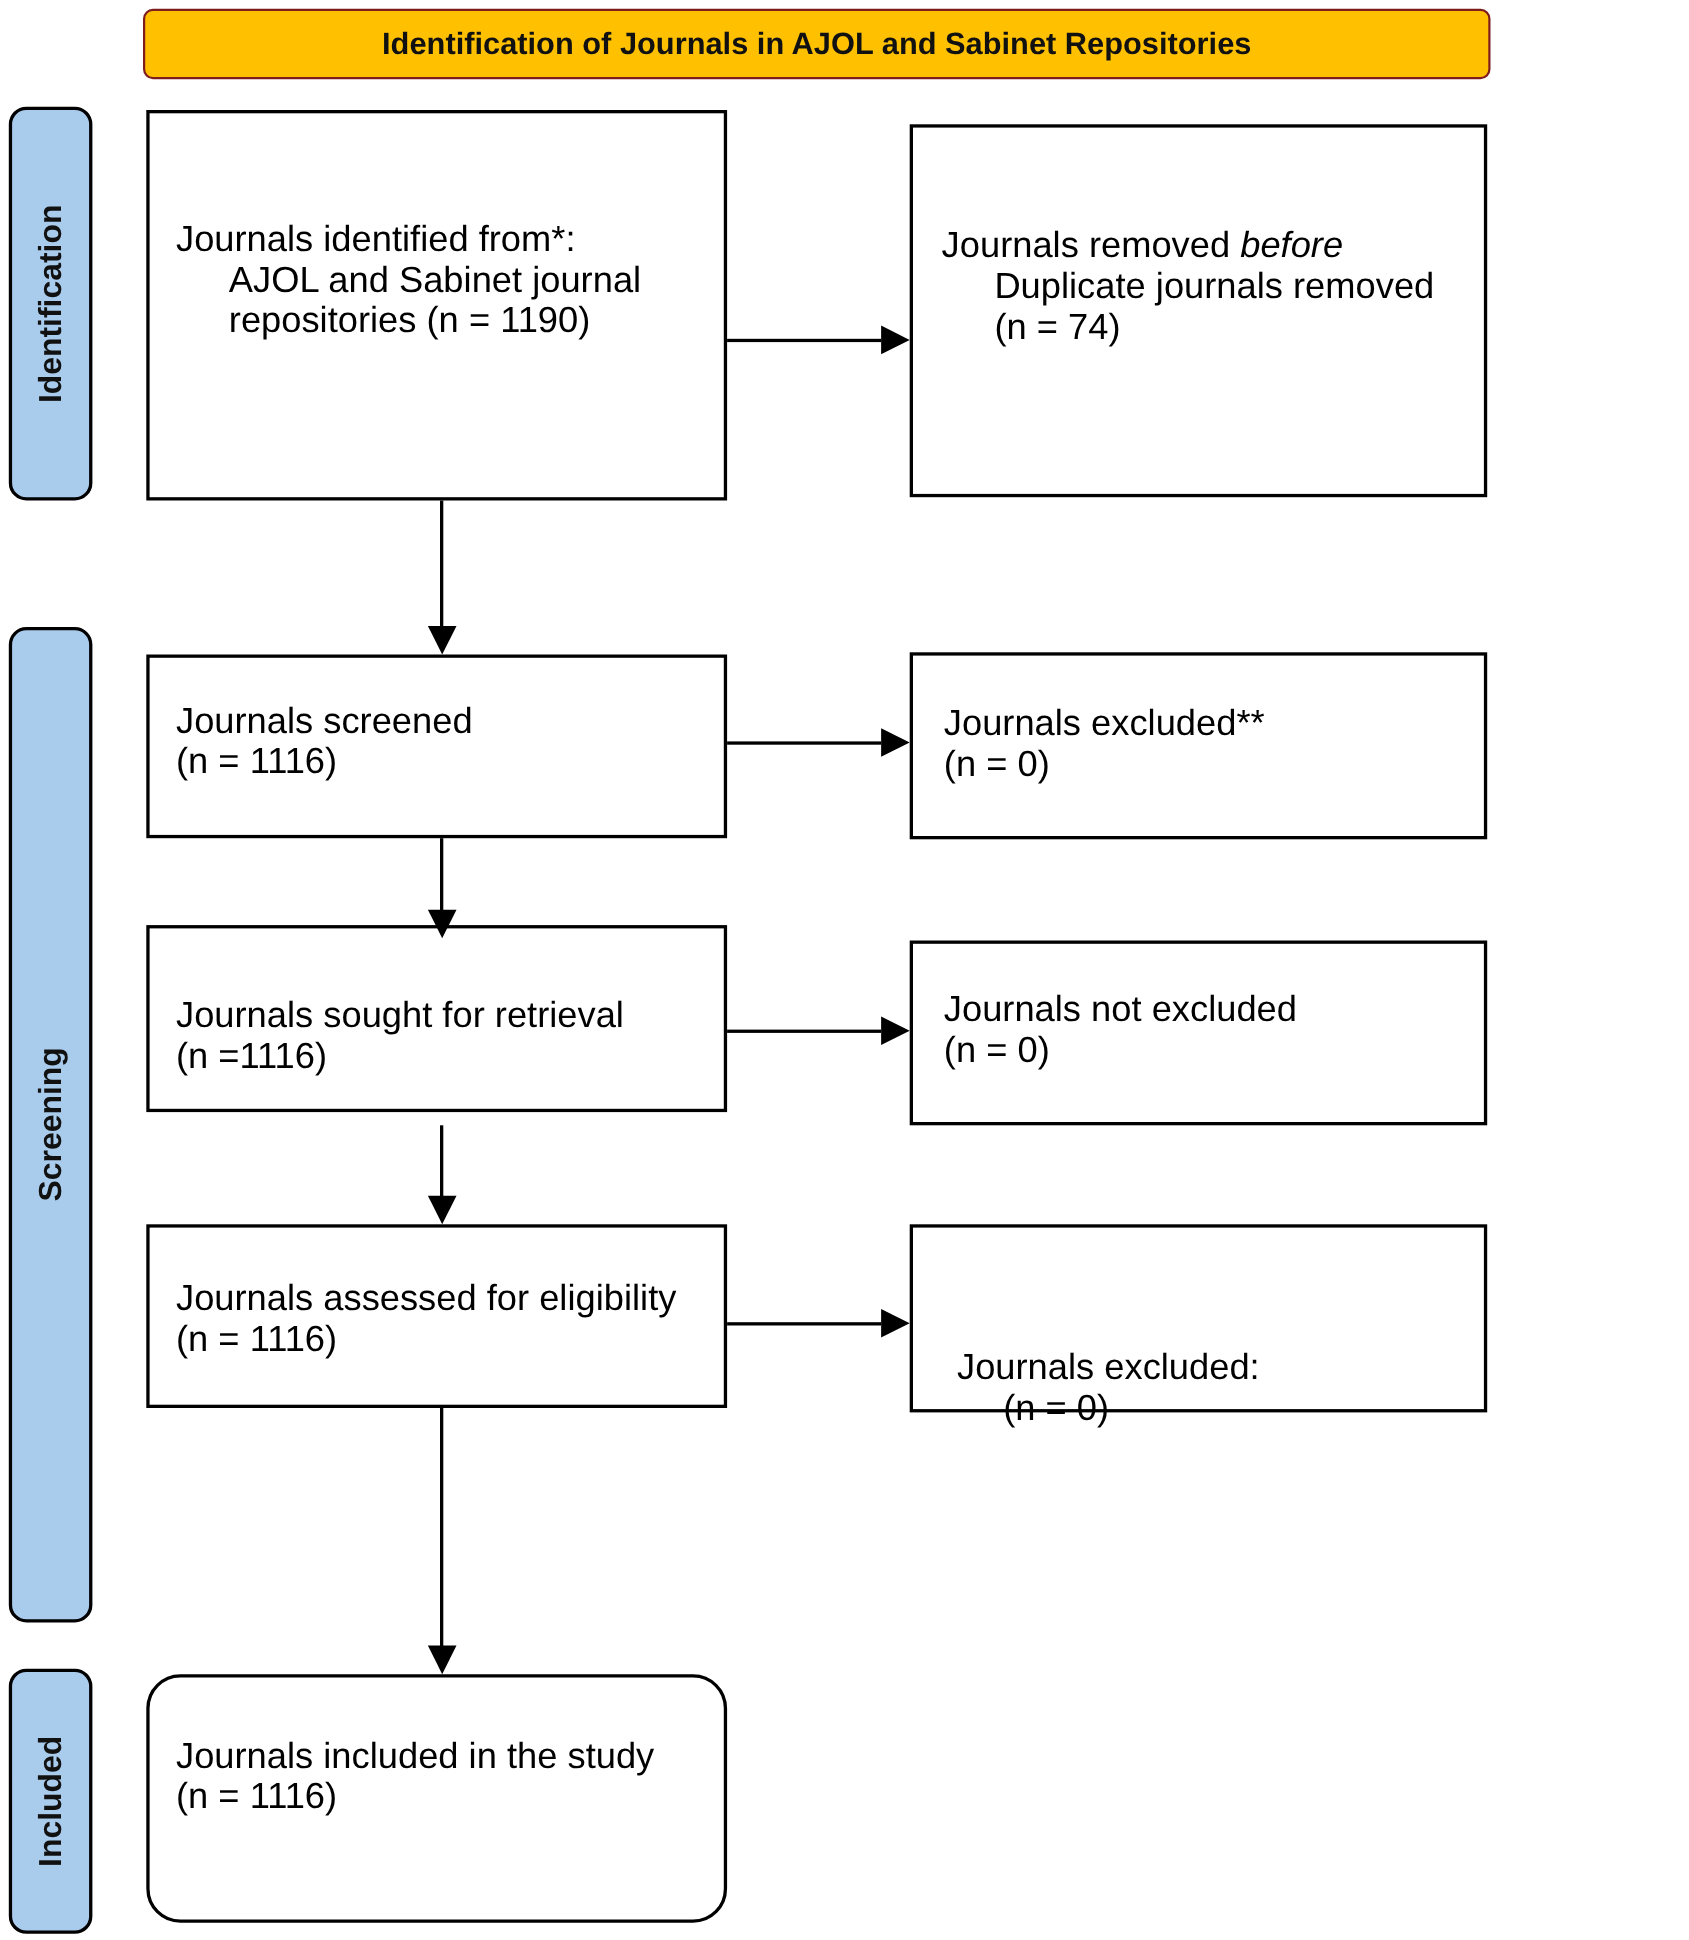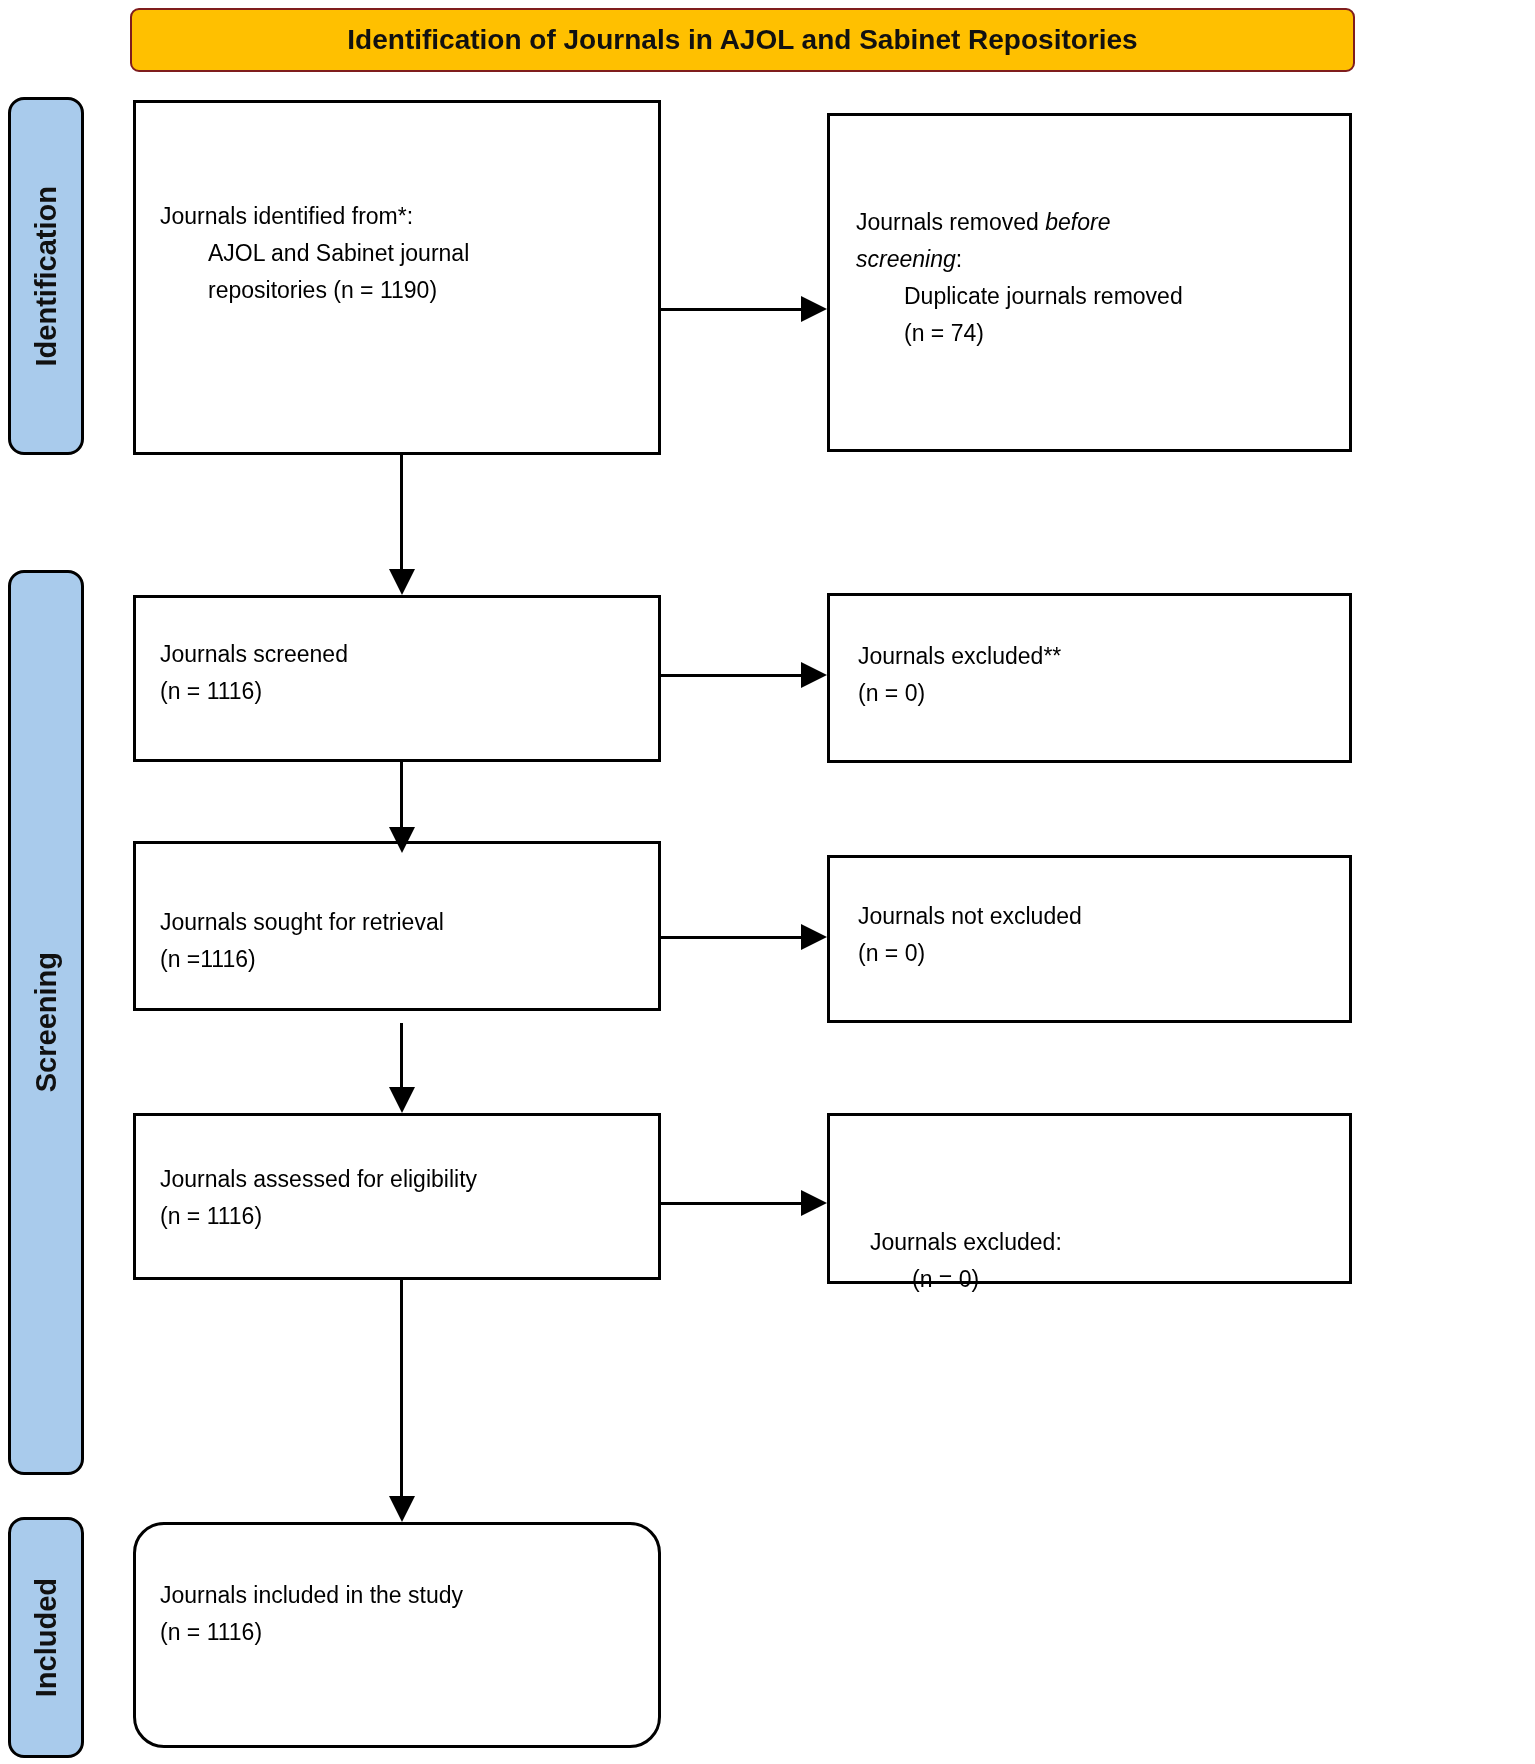--- a/index.html
+++ b/index.html
@@ -22,21 +22,21 @@
     background:#A9CBEC;border:3px solid #000;border-radius:16px;
     box-sizing:border-box;
     display:flex;align-items:center;justify-content:center;
   }
   .sidebar span{
     writing-mode:vertical-rl;transform:rotate(180deg);
     font-size:29px;font-weight:bold;color:#111;white-space:nowrap;
   }
   .box{
     position:absolute;background:#fff;border:3px solid #000;
-    box-sizing:border-box;font-size:23px;line-height:37px;
+    box-sizing:border-box;font-size:33px;line-height:37px;
   }
   .box .line{white-space:nowrap;}
   .indent{padding-left:48px;}
   .indent-sm{padding-left:42px;}
   .vline{position:absolute;width:0;border-left:3px solid #000;}
   .hline{position:absolute;height:0;border-top:3px solid #000;}
   .head-down{position:absolute;width:0;height:0;
     border-top:26px solid #000;border-left:13px solid transparent;border-right:13px solid transparent;}
   .head-right{position:absolute;width:0;height:0;
     border-left:26px solid #000;border-top:13px solid transparent;border-bottom:13px solid transparent;}
@@ -61,21 +61,20 @@
   </div>
 
   <div class="box" style="left:133px;top:100px;width:528px;height:355px;padding:95px 10px 0 24px;">
     <div class="line">Journals identified from*:</div>
     <div class="line indent">AJOL and Sabinet journal</div>
     <div class="line indent">repositories (n = 1190)</div>
   </div>
 
   <div class="box" style="left:827px;top:113px;width:525px;height:339px;padding:88px 3px 0 26px;">
     <div class="line"><span>Journals removed </span><i>before</i></div>
-    <div class="line"><i>screening</i><span>:</span></div>
     <div class="line indent">Duplicate journals removed</div>
     <div class="line indent">(n = 74)</div>
   </div>
 
   <div class="box" style="left:133px;top:595px;width:528px;height:167px;padding:38px 10px 0 24px;">
     <div class="line">Journals screened</div>
     <div class="line">(n = 1116)</div>
   </div>
 
   <div class="box" style="left:827px;top:593px;width:525px;height:170px;padding:42px 10px 0 28px;">

